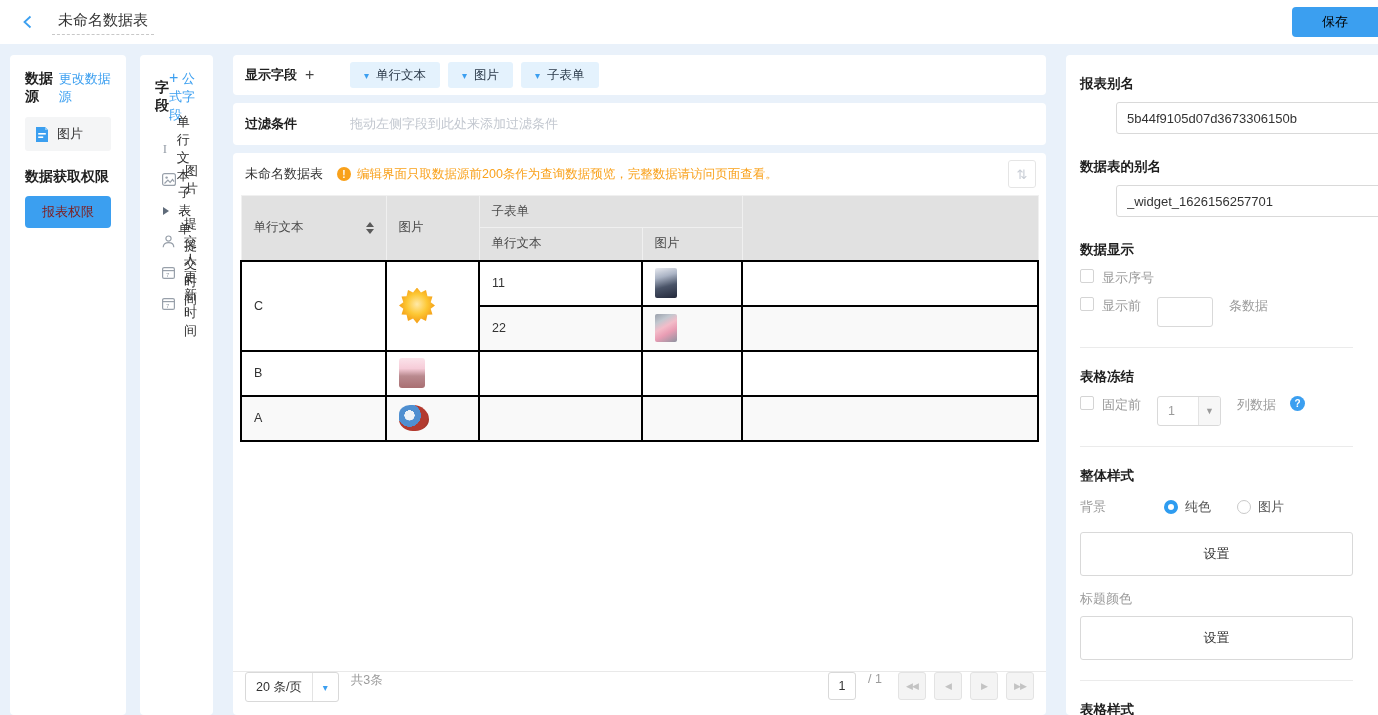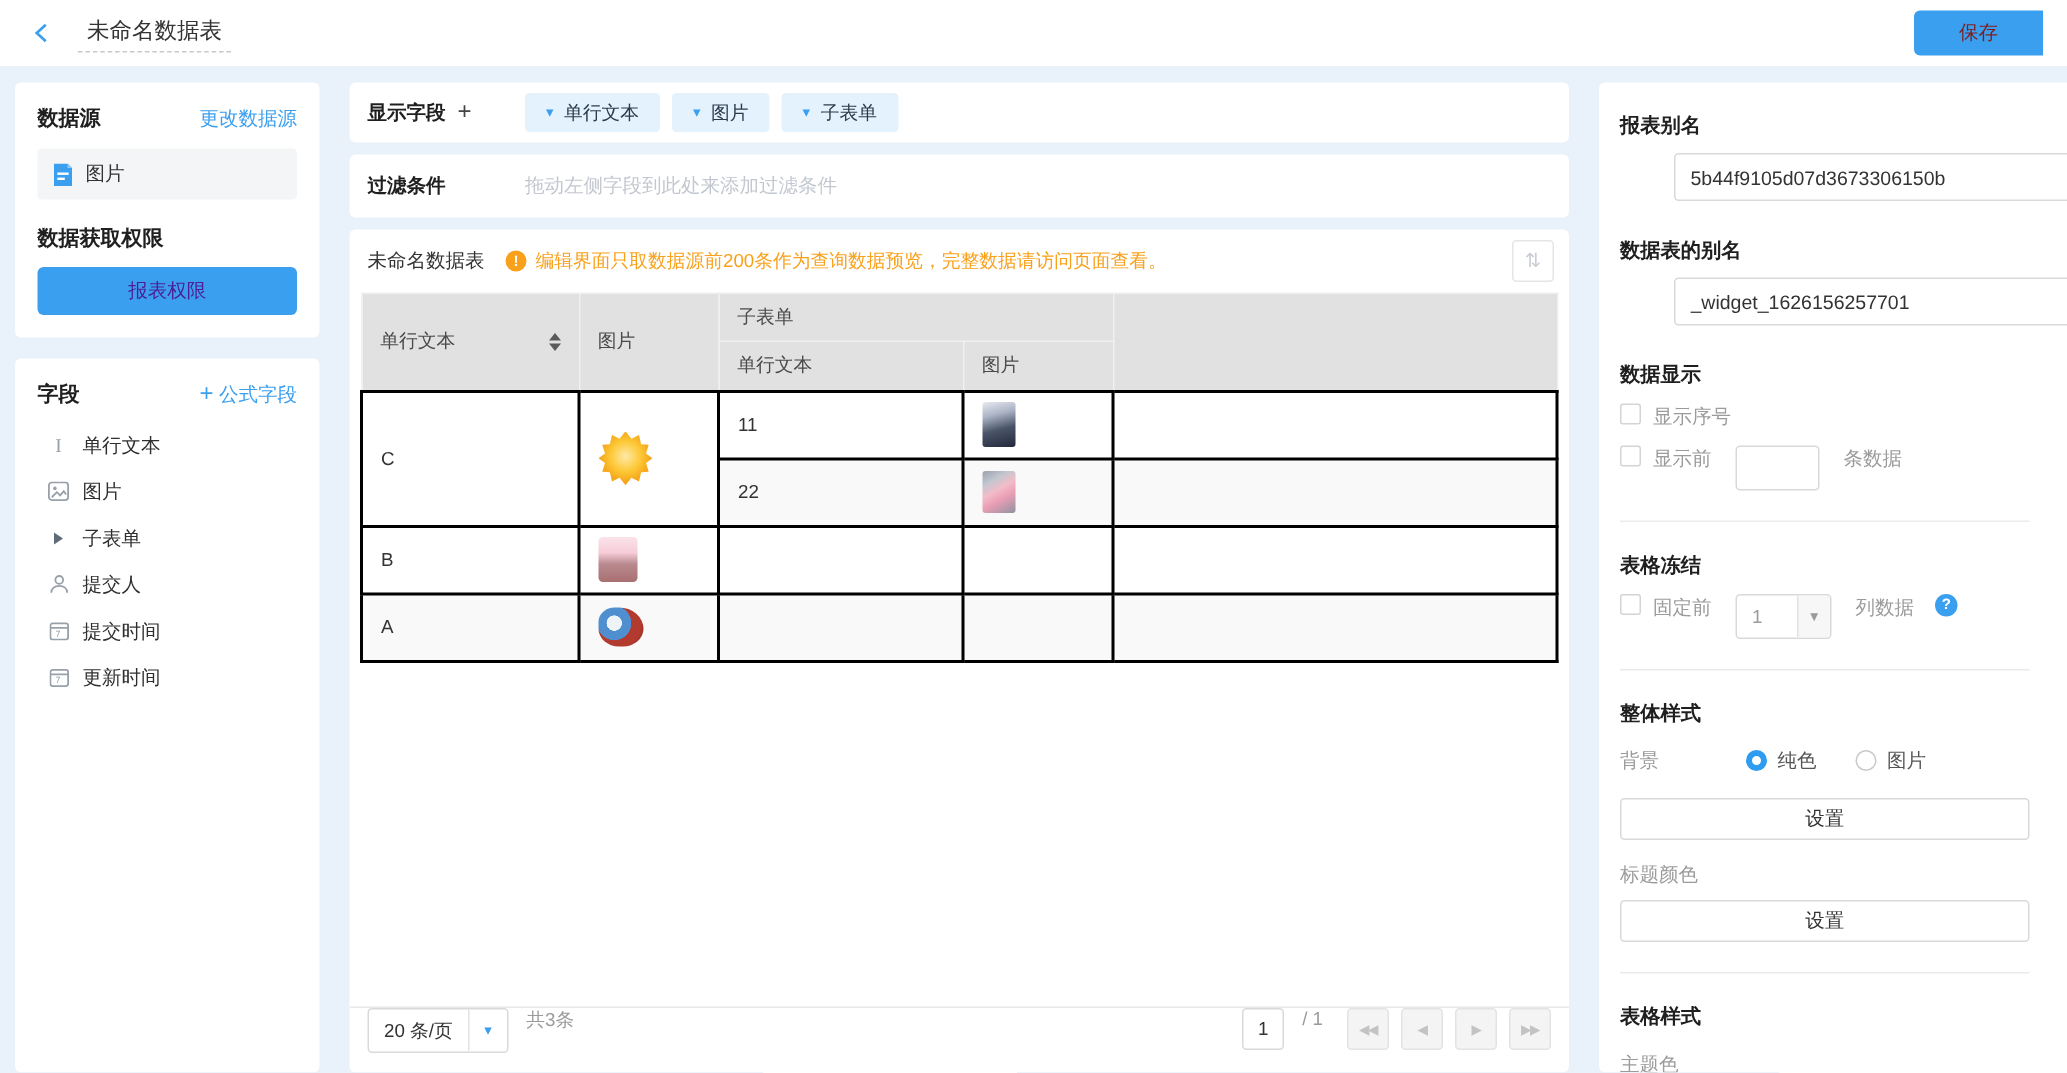--- a/index.html
+++ b/index.html
@@ -4,38 +4,38 @@
 <style>
   * { margin:0; padding:0; box-sizing:border-box; }
   html,body { width:1378px; height:715px; overflow:hidden; }
   body { background:#e9f1fa; font-family:"Liberation Sans","DejaVu Sans",sans-serif; color:#333; font-size:13px; }
 
   
   .topbar { height:44px; background:#fff; display:flex; align-items:center; padding:0 0 0 16px; }
   .back-btn { width:24px; height:24px; display:flex; align-items:center; justify-content:center; cursor:pointer; margin-right:12px; }
   .doc-title { font-size:15px; color:#333; padding:2px 6px 4px; border-bottom:1px dashed #c8c8c8; }
   .topbar .spacer { flex:1; }
-  .save-btn { width:86px; height:30px; background:#3b9ff0; color:#7f1d1d; border:none; font-size:13px; border-radius:4px 0 0 4px; margin:16px; cursor:pointer; }
+  .save-btn { width:86px; height:30px; background:#3b9ff0; color:#000000; border:none; font-size:13px; border-radius:4px 0 0 4px; margin:0; cursor:pointer; }
 
   
   .content { display:flex; padding:11px 0 0 10px; gap:20px; height:671px; }
   .card { background:#fff; border-radius:4px; }
 
-  .col-left { width:203px; display:flex; flex-direction:column; gap:14px; }
+  .col-left { width:203px; display:flex; flex-direction:row; gap:14px; }
   .col-mid { width:813px; display:flex; flex-direction:column; gap:8px; }
   .col-right { flex:1; }
 
   
   .card-ds { padding:15px; }
   .sec-head { display:flex; align-items:center; justify-content:space-between; }
   .sec-title { font-size:14px; font-weight:bold; color:#1f1f1f; }
   .link { color:#3b9ff0; font-size:13px; cursor:pointer; }
   .ds-item { margin-top:11px; height:34px; background:#f4f5f6; border-radius:3px; display:flex; align-items:center; gap:8px; padding:0 10px; cursor:pointer; }
   .perm-title { margin-top:17px; }
-  .perm-btn { margin-top:10px; width:100%; height:32px; background:#3b9ff0; color:#4c1d95; border:none; border-radius:4px; font-size:13px; cursor:pointer; }
+  .perm-btn { margin-top:10px; width:100%; height:32px; background:#3b9ff0; color:#7f1d1d; border:none; border-radius:4px; font-size:13px; cursor:pointer; }
 
   .card-fields { flex:1; padding:15px; }
   .field-list { margin-top:9px; }
   .field-item { height:31px; display:flex; align-items:center; gap:9px; padding-left:7px; cursor:pointer; color:#2f2f2f; }
   .f-ico { width:14px; display:flex; justify-content:center; color:#98a0aa; }
   .serif-i { font-family:"Liberation Serif","DejaVu Serif",serif; font-size:13px; color:#98a0aa; }
   .caret-r { width:0; height:0; border-top:4px solid transparent; border-bottom:4px solid transparent; border-left:6px solid #5f6b7a; }
 
   
   .bar-row { height:40px; display:flex; align-items:center; padding:0 12px; }
@@ -102,21 +102,21 @@
   .divider { height:1px; background:#ebebeb; margin:20px 0; }
   .mini-select { display:flex; width:64px; height:30px; border:1px solid #d9d9d9; border-radius:3px; margin:0 8px; overflow:hidden; cursor:pointer; background:#fff; }
   .mini-select .val { flex:1; display:flex; align-items:center; padding-left:10px; color:#9b9b9b; font-size:12.5px; }
   .mini-select .arrow { width:22px; border-left:1px solid #e3e3e3; background:#f7f7f7; display:flex; align-items:center; justify-content:center; color:#9b9b9b; font-size:9px; }
   .q-ico { width:15px; height:15px; border-radius:50%; background:#3b9ff0; color:#fff; font-size:10px; font-weight:bold; display:flex; align-items:center; justify-content:center; margin-left:6px; cursor:pointer; }
   .style-row { display:flex; align-items:center; margin-top:13px; font-size:13px; color:#9b9b9b; }
   .style-row .lbl { width:84px; }
   .radio-opt { display:flex; align-items:center; gap:7px; margin-right:26px; cursor:pointer; color:#555; }
   .radio { width:14px; height:14px; border-radius:50%; border:1px solid #c9c9c9; background:#fff; flex:none; }
   .radio.on { border:4px solid #2e9cf0; }
-  .set-btn { width:100%; height:28px; background:#fff; border:1px solid #d9d9d9; border-radius:3px; font-size:13px; color:#333; cursor:pointer; margin-top:16px; font-family:inherit; }
+  .set-btn { width:100%; height:44px; background:#fff; border:1px solid #d9d9d9; border-radius:3px; font-size:13px; color:#333; cursor:pointer; margin-top:16px; font-family:inherit; }
   .sub-lbl { margin-top:14px; color:#9b9b9b; font-size:13px; }
   .set-btn.tight { margin-top:8px; }
 </style>
 </head>
 <body>
 
 <div class="topbar">
   <div class="back-btn">
     <svg width="16" height="16" viewBox="0 0 16 16">
       <polyline points="10.5,2.5 4.5,8 10.5,13.5" fill="none" stroke="#3b9ff0" stroke-width="1.8"></polyline>

